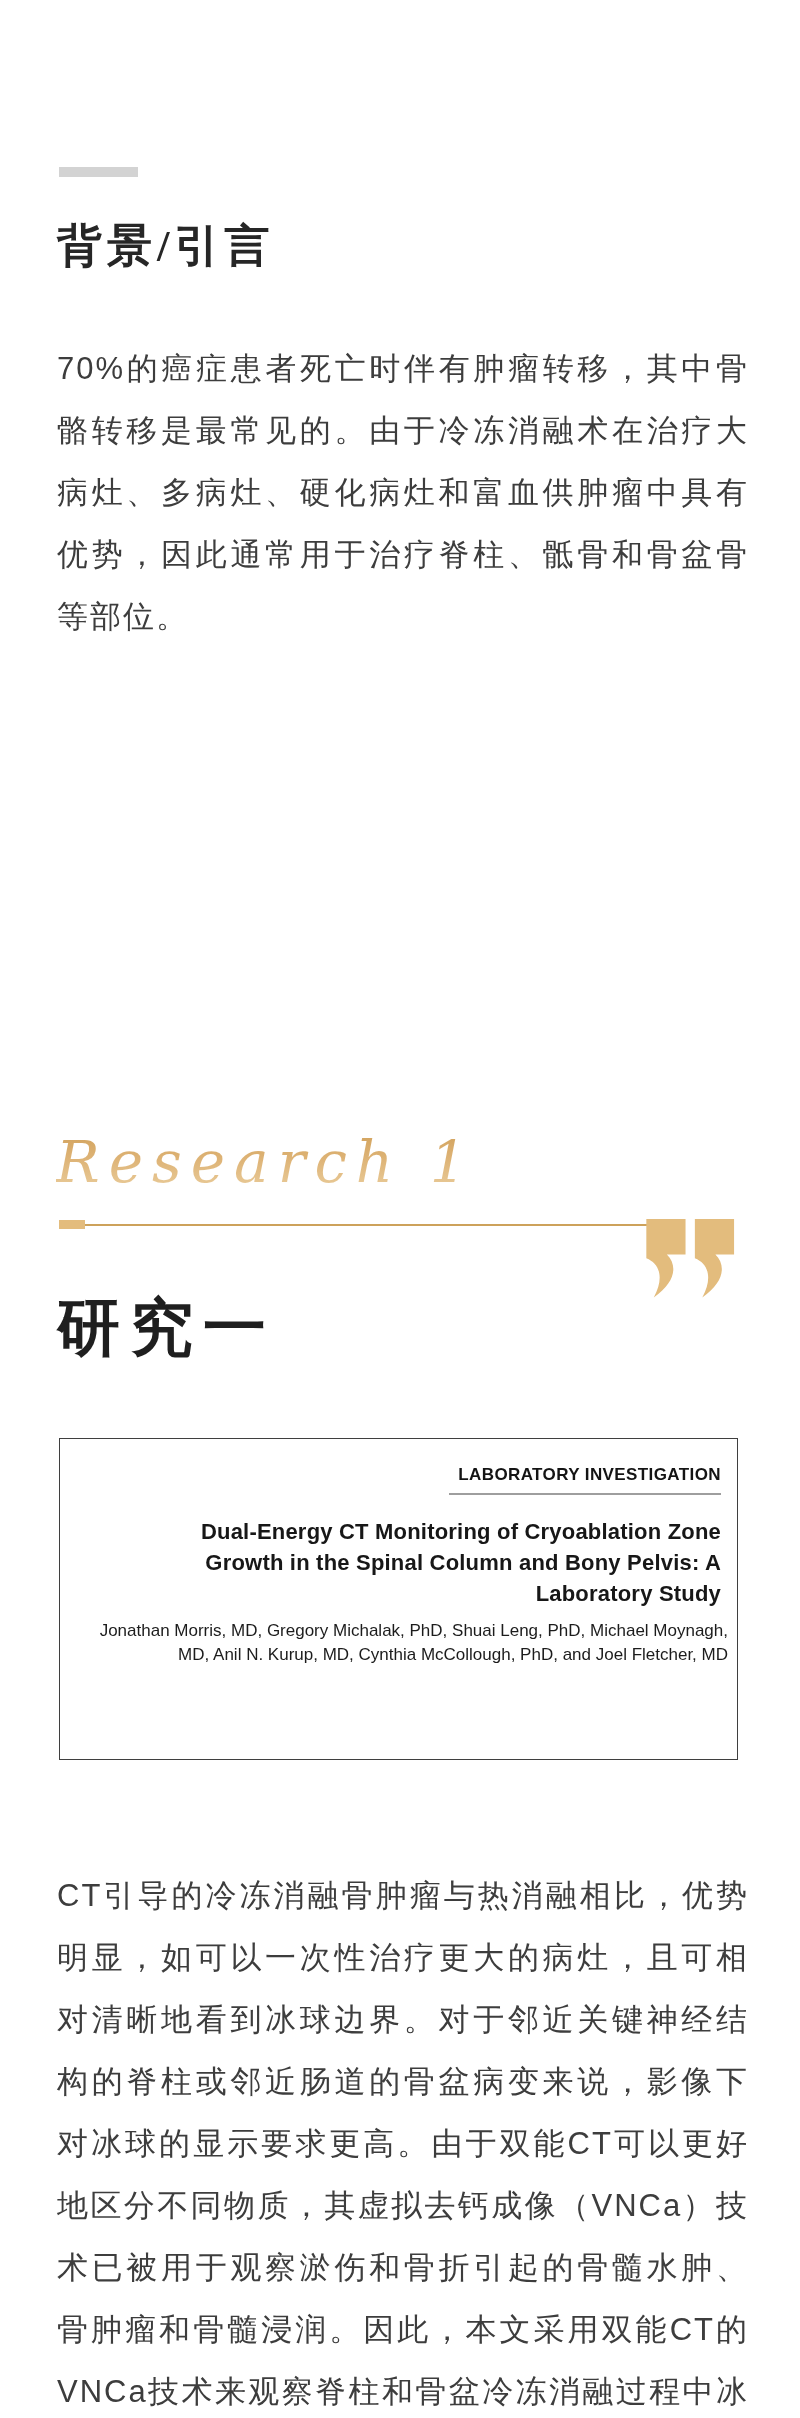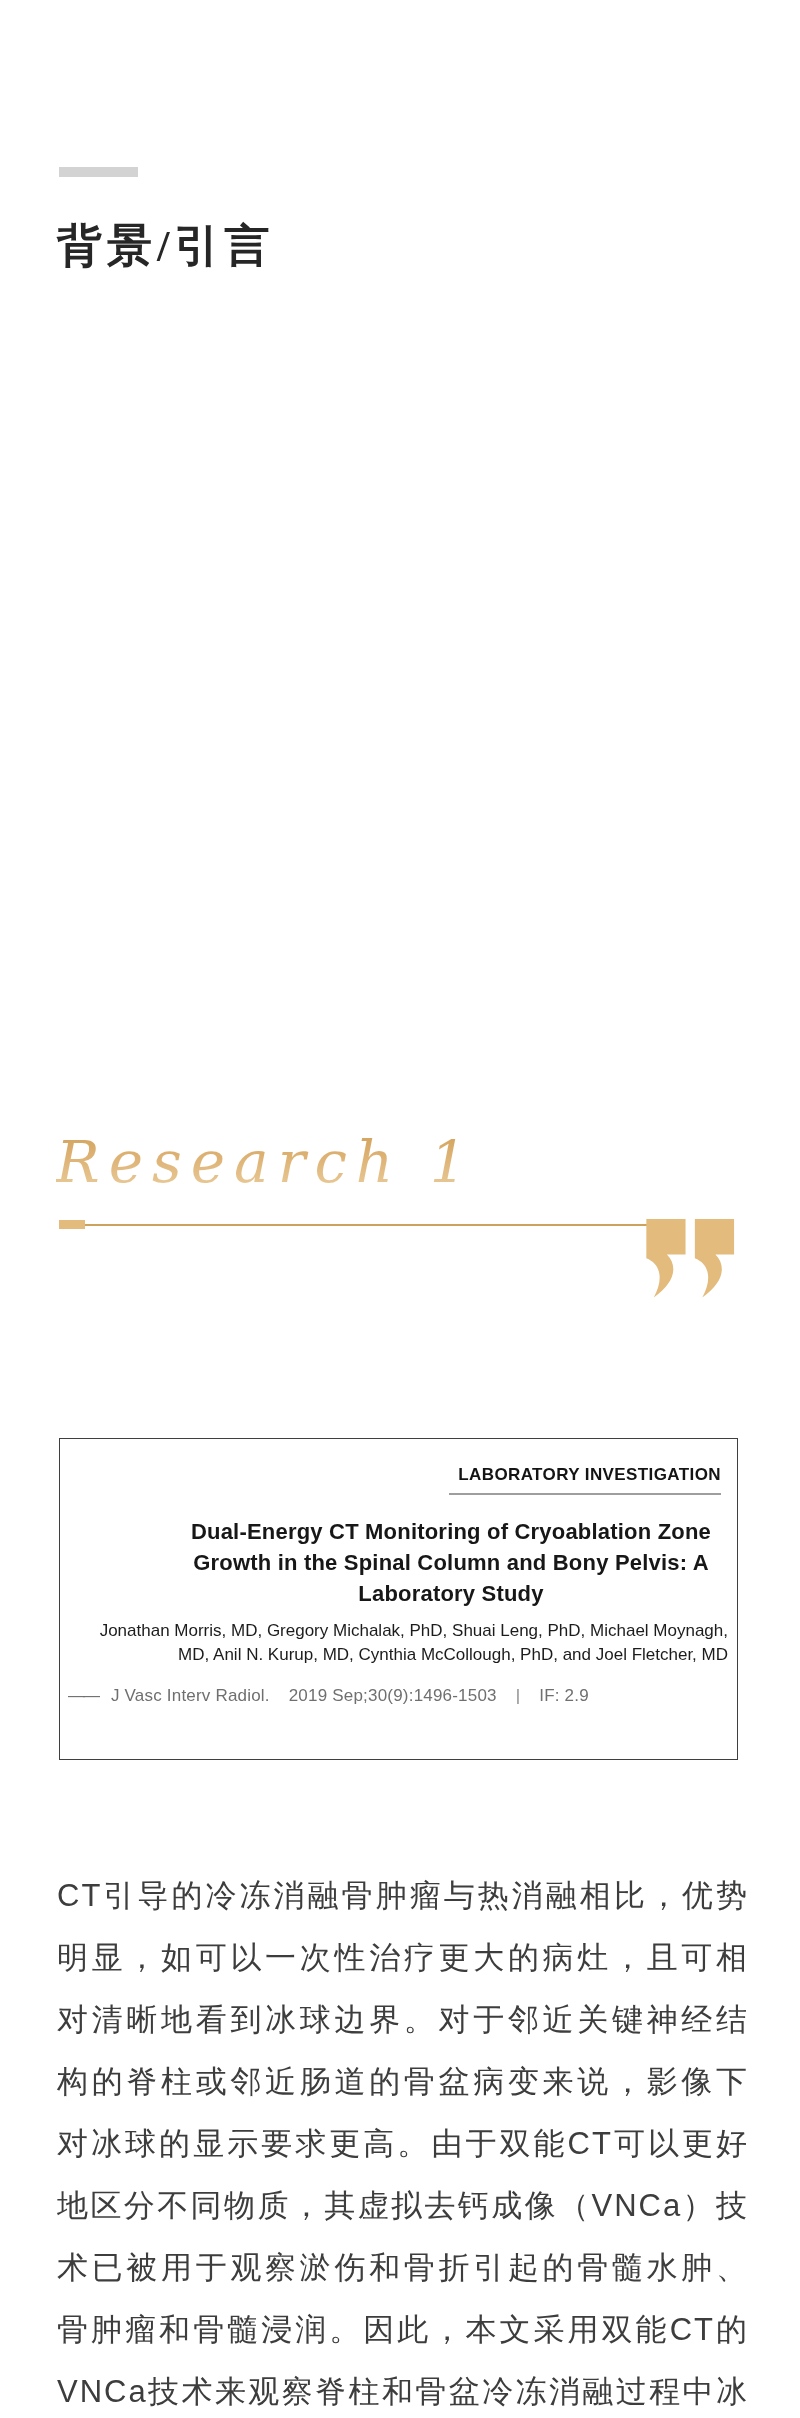--- a/index.html
+++ b/index.html
@@ -50,21 +50,21 @@
   .paper-card{
     position:absolute;left:59px;top:1430px;width:679px;height:322px;
     border:1px solid #3f3f3f;background:#ffffff;box-sizing:border-box;
     padding:26px 16px 0 8px;
   }
   .paper-category{
     text-align:right;font-size:17px;font-weight:700;color:#141414;letter-spacing:0.4px;
   }
   .category-rule{width:272px;height:2px;background:#9e9e9e;margin:8px 0 0 auto;}
   .paper-title{
-    margin:21px 0 0 auto;width:540px;text-align:center;
+    margin:21px 0 0 auto;width:540px;text-align:right;
     font-size:22px;font-weight:700;color:#171717;line-height:31px;letter-spacing:0.2px;
   }
   .paper-authors{
     margin:10px 0 0 auto;width:660px;text-align:right;
     font-size:17px;color:#1c1c1c;line-height:24px;
   }
   .paper-citation{
     margin-top:19px;text-align:left;font-size:17px;color:#6f6f6f;letter-spacing:0.2px;
   }
   .paper-citation .seg{margin-right:14px;}
@@ -73,44 +73,39 @@
 </style>
 </head>
 <body>
 
 <div class="page">
 
   <div class="marker-bar"></div>
 
   <h1 class="intro-heading">背景/引言</h1>
 
+  <p class="cn-para p1">70%的癌症患者死亡时伴有肿瘤转移，其中骨骼转移是最常见的。由于冷冻消融术在治疗大病灶、多病灶、硬化病灶和富血供肿瘤中具有优势，因此通常用于治疗脊柱、骶骨和骨盆骨等部位。</p>
 
 
   <div class="script-label">Research 1</div>
 
   <div class="gold-row">
     <div class="gold-block"></div>
     <div class="gold-line"></div>
   </div>
 
   <svg class="quote-icon" viewBox="0 0 100 90" xmlns="http://www.w3.org/2000/svg" aria-hidden="true">
     <path fill="#e3bc7d" d="M0,0 H42 V38 H22 C34,50 31,68 8,84 C19,64 15,48 0,42 Z"></path>
     <path fill="#e3bc7d" d="M52,0 H94 V38 H74 C86,50 83,68 60,84 C71,64 67,48 52,42 Z"></path>
   </svg>
 
+  <h2 class="research-heading">研究一</h2>
 
   <div class="paper-card">
     <div class="paper-category">LABORATORY INVESTIGATION</div>
     <div class="category-rule"></div>
     <div class="paper-title">Dual-Energy CT Monitoring of Cryoablation Zone Growth in the Spinal Column and Bony Pelvis: A Laboratory Study</div>
     <div class="paper-authors">Jonathan Morris, MD, Gregory Michalak, PhD, Shuai Leng, PhD, Michael Moynagh, MD, Anil N. Kurup, MD, Cynthia McCollough, PhD, and Joel Fletcher, MD</div>
-    <div class="paper-citation">
-      <span class="dash">——</span>
-      <span class="seg">J Vasc Interv Radiol.</span>
-      <span class="seg">2019 Sep;30(9):1496-1503</span>
-      <span class="divider">|</span>
-      <span class="seg">IF: 2.9</span>
-    </div>
   </div>
 
   <p class="cn-para p3">CT引导的冷冻消融骨肿瘤与热消融相比，优势明显，如可以一次性治疗更大的病灶，且可相对清晰地看到冰球边界。对于邻近关键神经结构的脊柱或邻近肠道的骨盆病变来说，影像下对冰球的显示要求更高。由于双能CT可以更好地区分不同物质，其虚拟去钙成像（VNCa）技术已被用于观察淤伤和骨折引起的骨髓水肿、骨肿瘤和骨髓浸润。因此，本文采用双能CT的VNCa技术来观察脊柱和骨盆冷冻消融过程中冰球的生长情况。</p>
 
 </div>
 
 </body></html>

